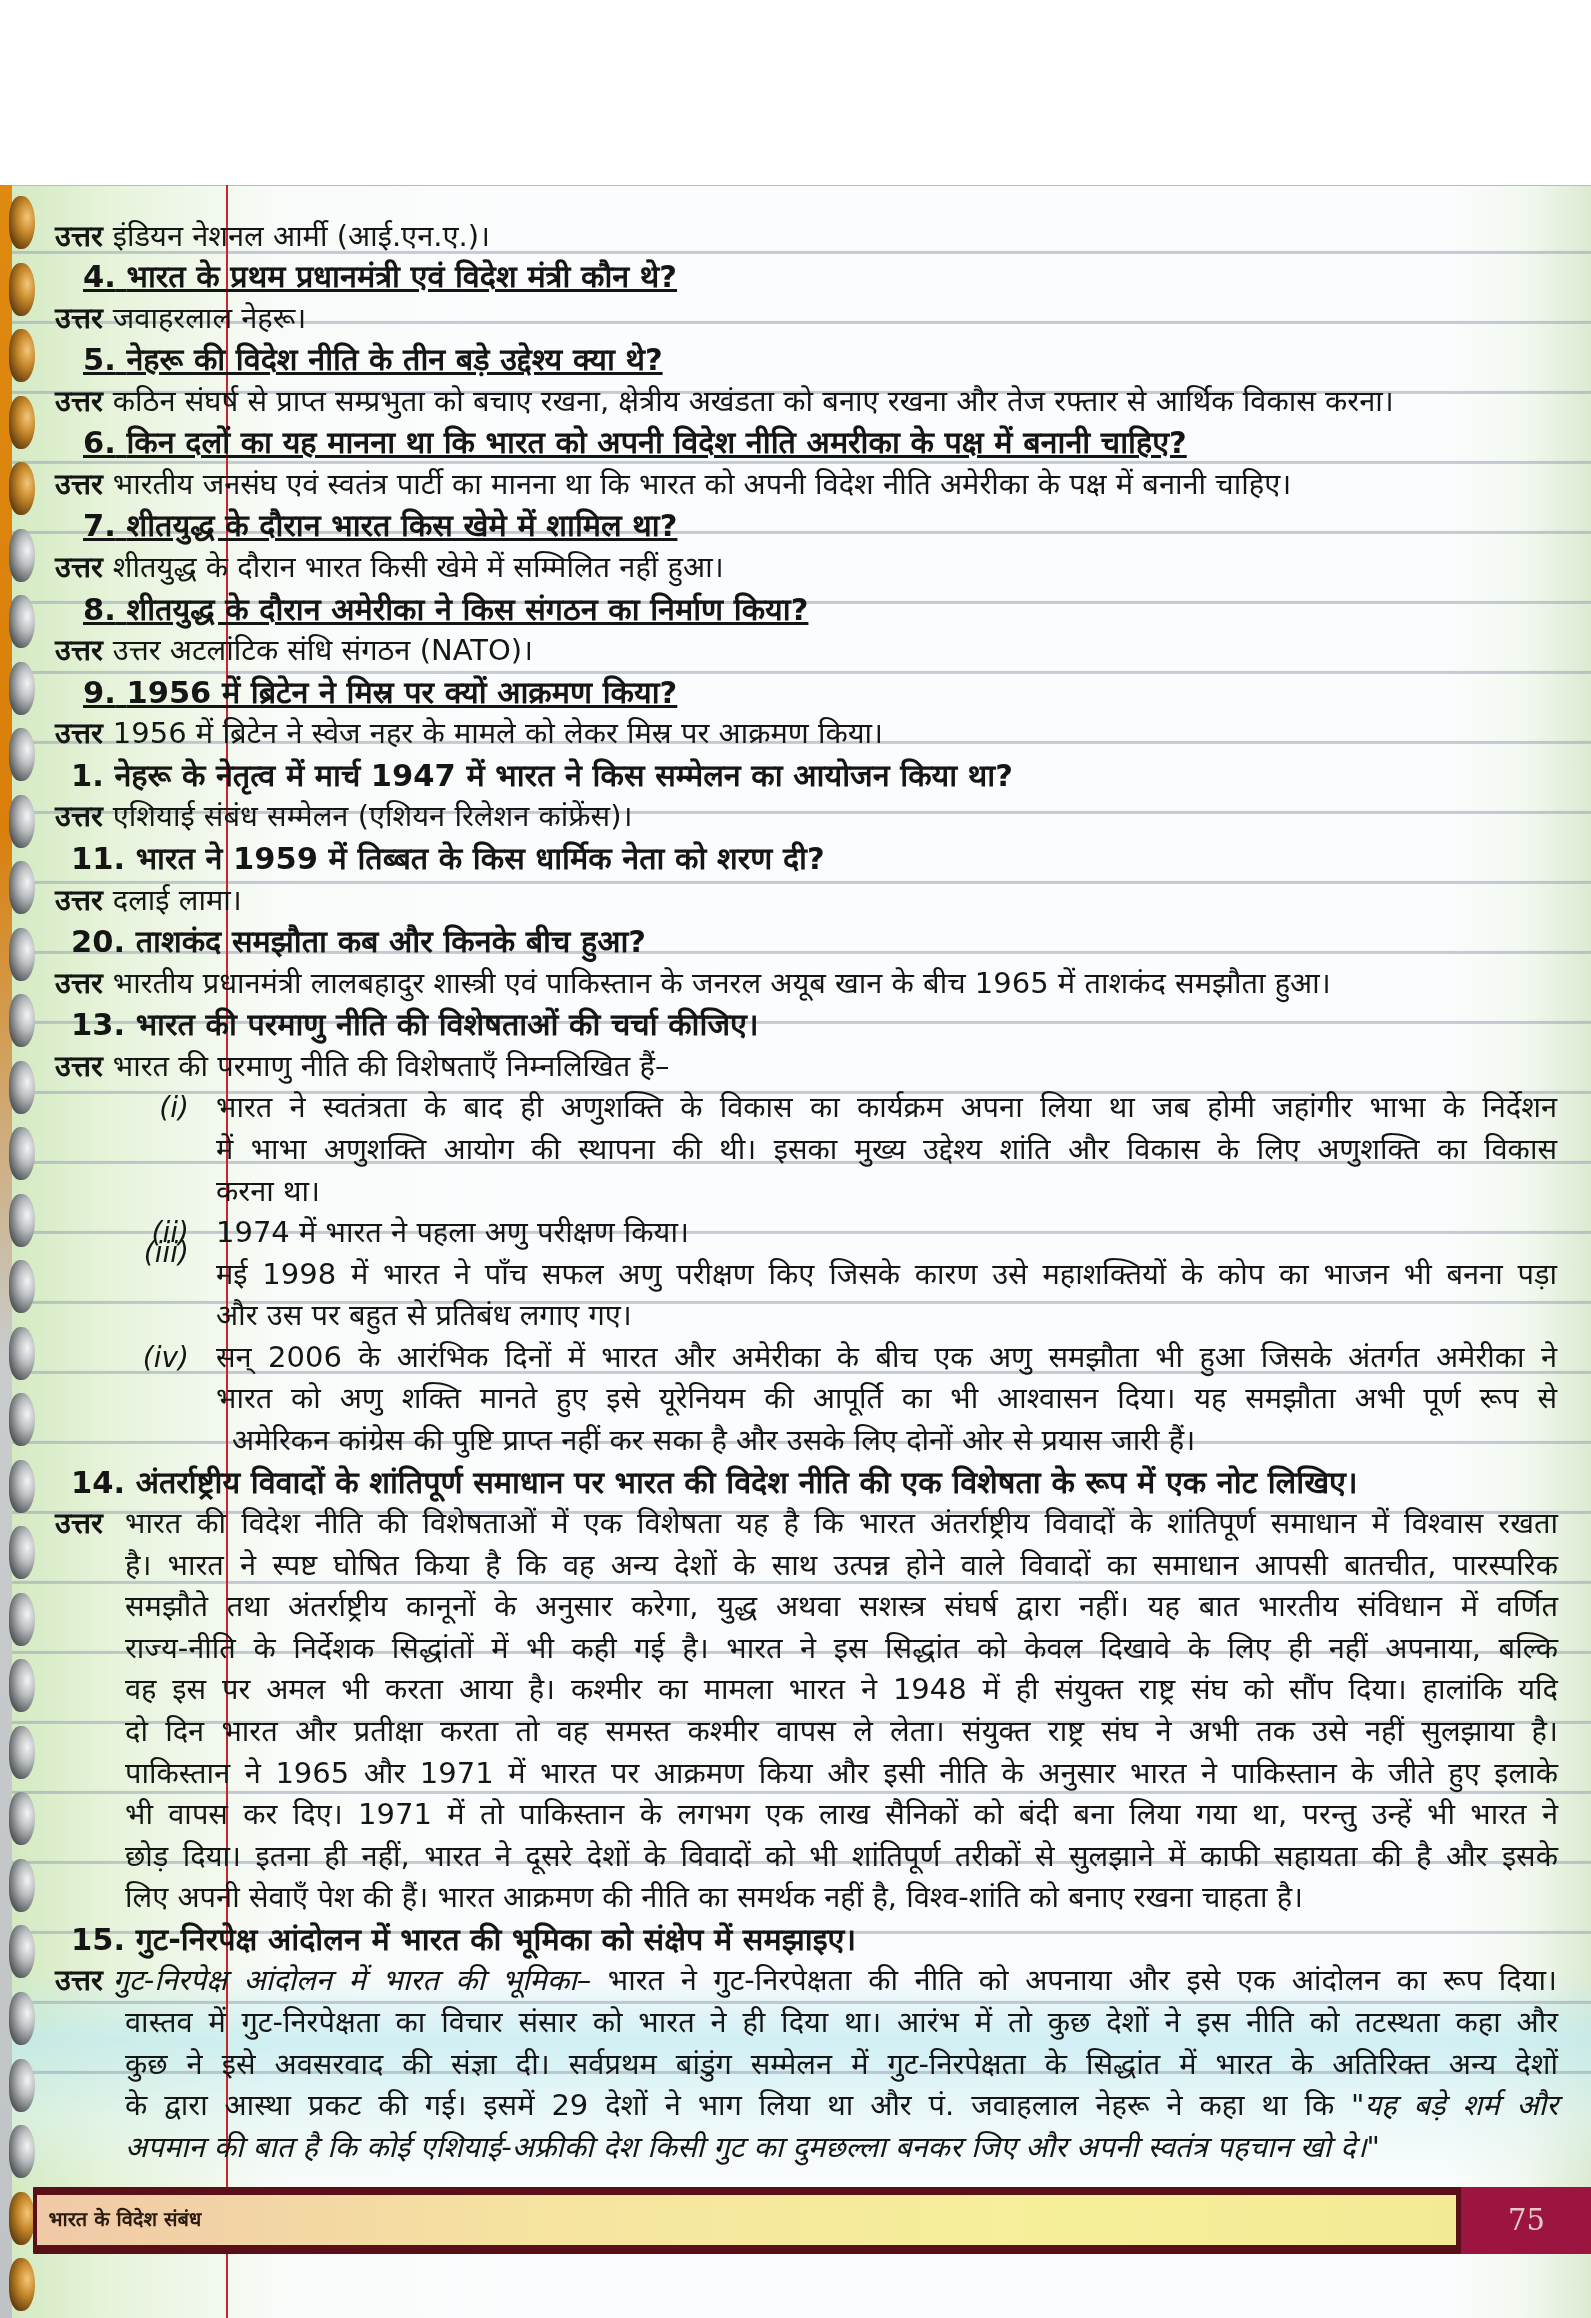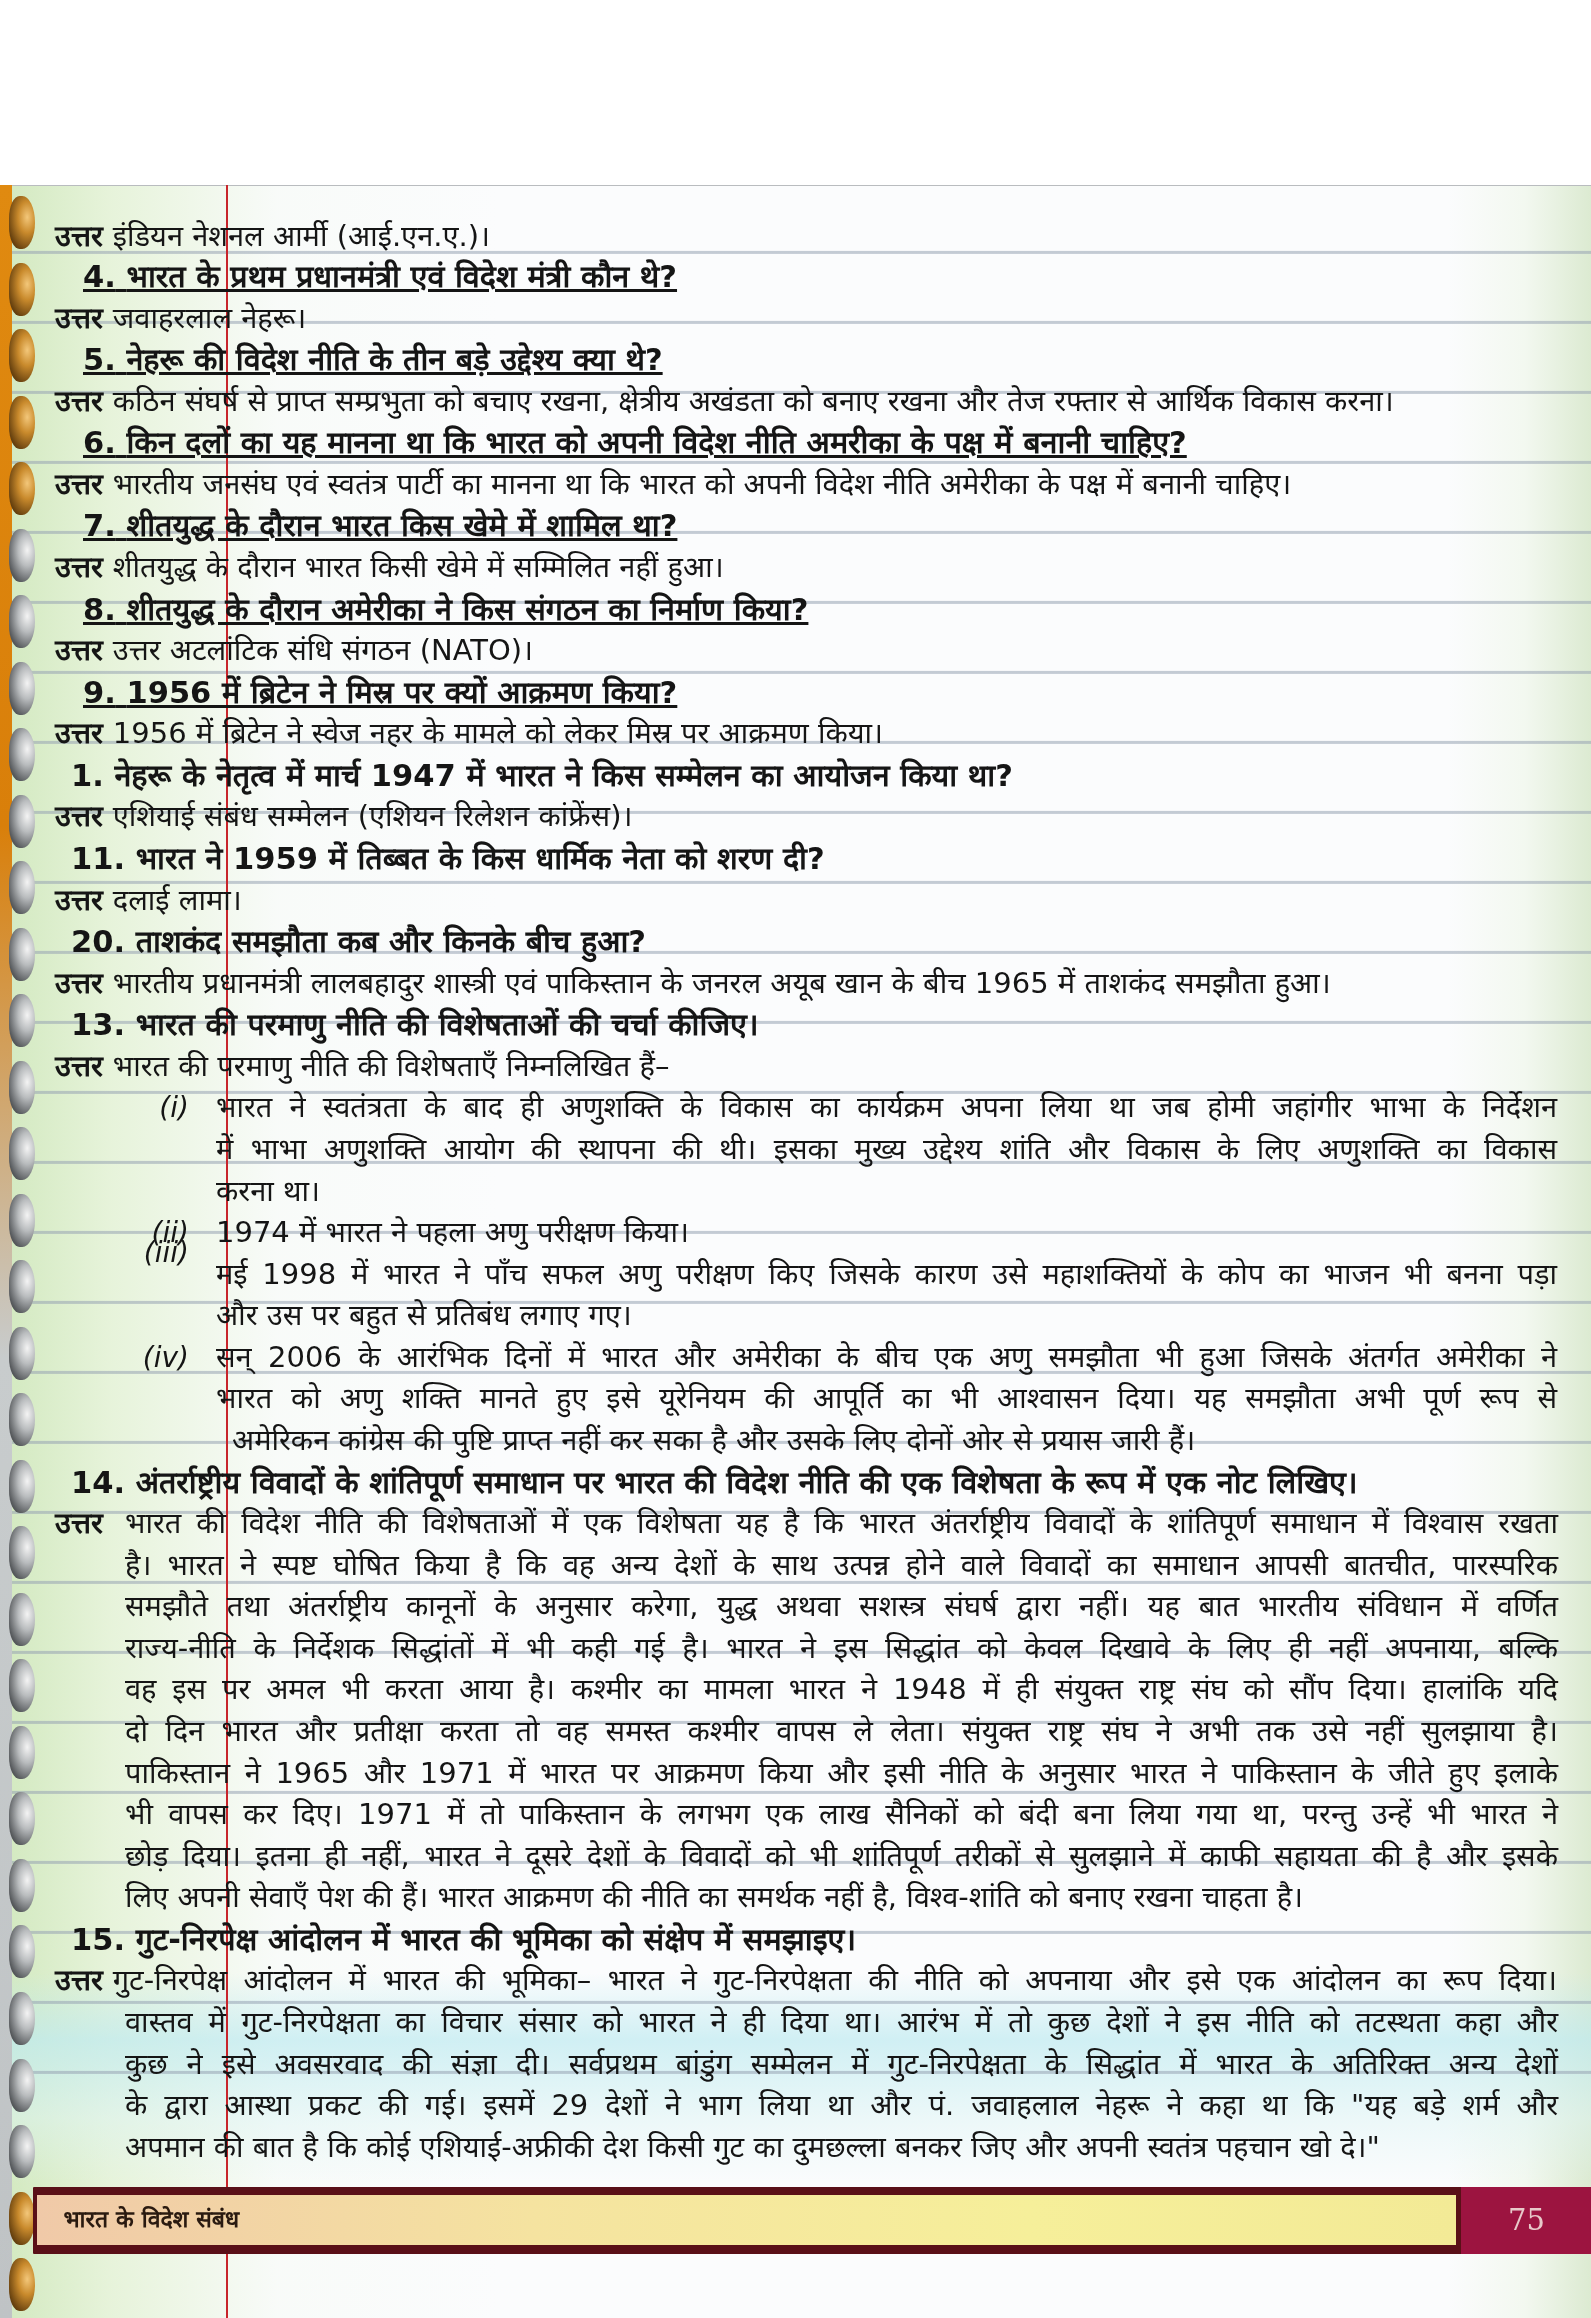--- a/index.html
+++ b/index.html
@@ -40,33 +40,33 @@
     }
 
     .content { position: absolute; left: 0; top: 185px; width: 1592px; }
 
     .row { position: absolute; white-space: nowrap; font-size: 29px; line-height: 41px; }
     .q { font-weight: bold; font-size: 30.5px; }
     .lbl { font-weight: bold; display: inline-block; margin-right: 10px; }
     .ans { left: 55px; }
     .qrow { left: 83px; text-decoration: underline; }
     .just { text-align: justify; text-align-last: justify; white-space: normal; }
-    .ital { }
+    .ital { font-style: italic; }
     .roman { position: absolute; font-style: italic; font-size: 28px; text-align: right; width: 67px; }
 
     .footer {
       position: absolute; left: 33px; top: 2187px; width: 1559px; height: 67px;
       background: #5a1018; border-radius: 1.1px;
     }
     .footer-title-box {
       position: absolute; left: 4.4px; top: 7.8px; width: 1419px; height: 50px;
       background: linear-gradient(90deg, #f0c9a8 0%, #f5e3a0 35%, #f6ef9a 70%, #f3ea96 100%);
     }
     .footer-title {
-      position: absolute; left: 26px; top: 4.4px; font-size: 23px; font-weight: bold; color: #2a1a10; line-height: 41px;
+      position: absolute; left: 11px; top: 4.4px; font-size: 20px; font-weight: bold; color: #2a1a10; line-height: 41px;
     }
     .footer-page {
       position: absolute; right: 0; top: 0; width: 131px; height: 67px;
       background: #9c1440; color: #e8c9c9; font-size: 29px; text-align: center; line-height: 67px;
       font-family: "DejaVu Serif", serif;
     }
   </style>
 </head>
 <body>
 

